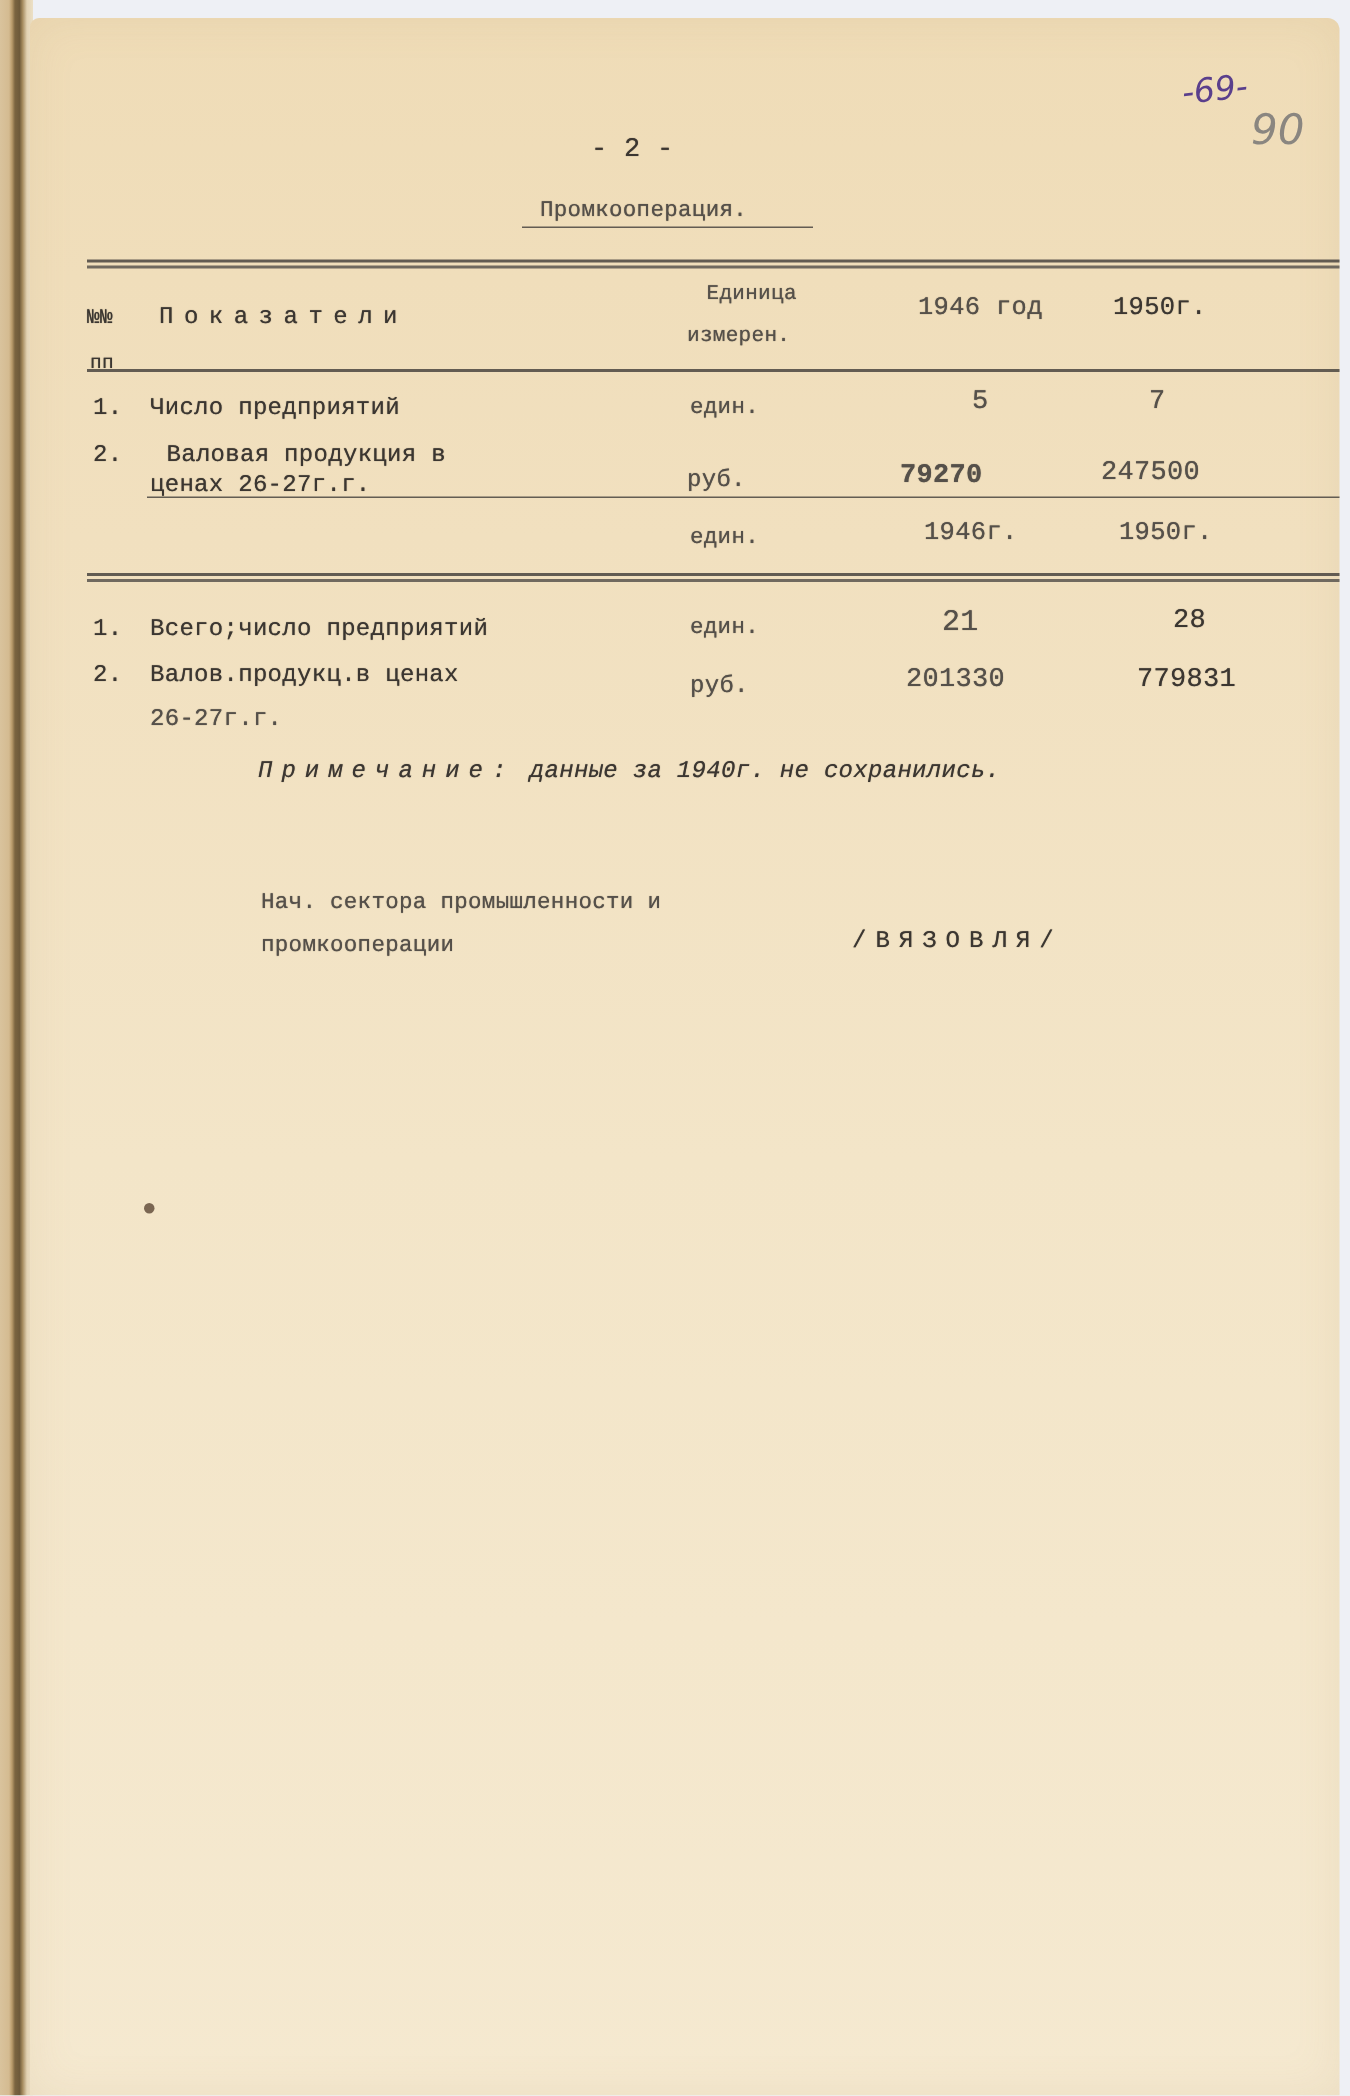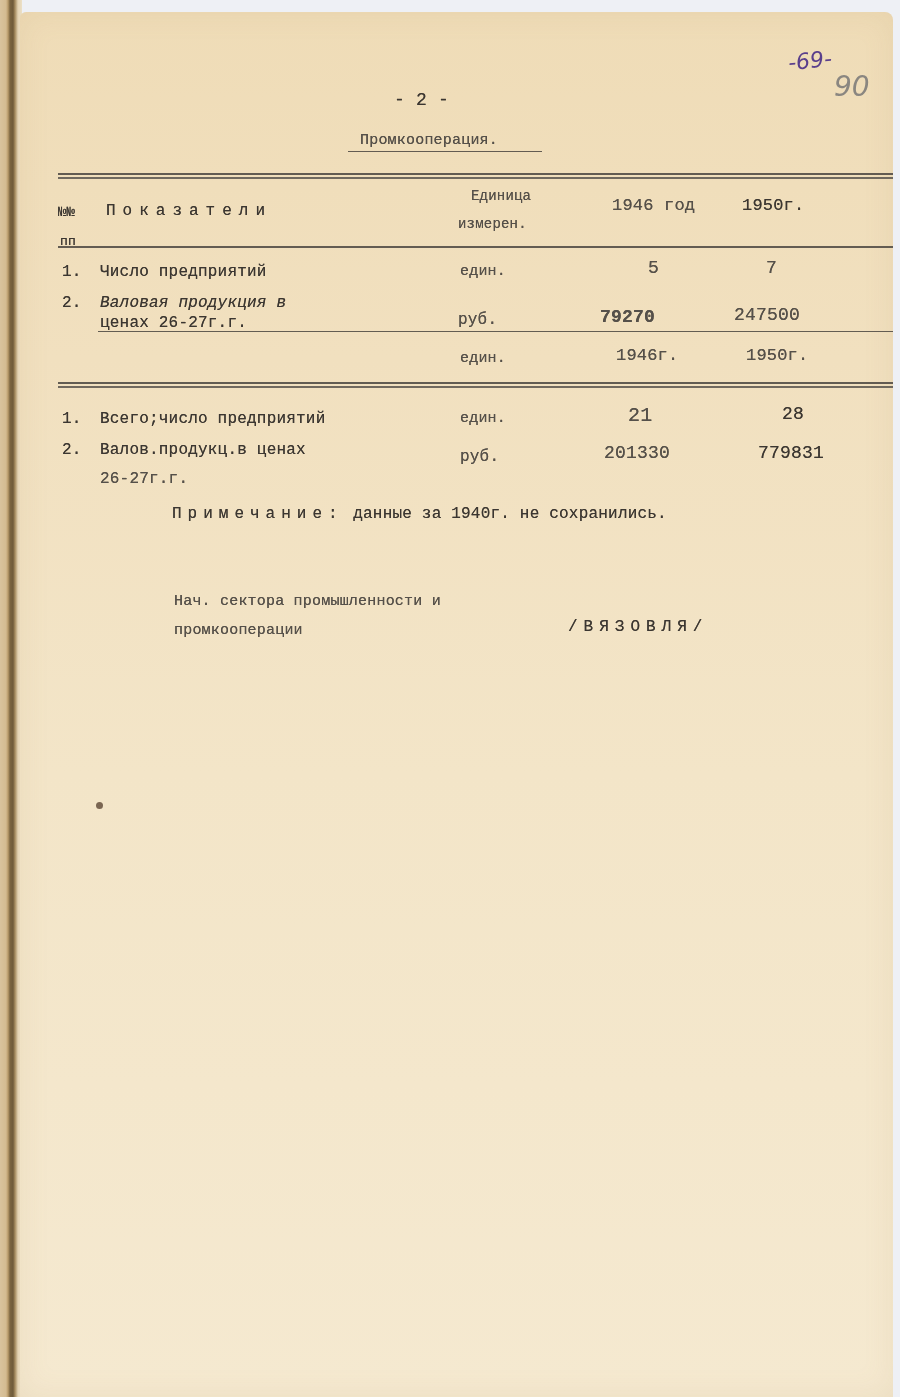--- a/index.html
+++ b/index.html
@@ -98,21 +98,21 @@
 
   <div class="rule" style="left:38px; top:234px; width:835px; border-top-width:2.5px;"></div>
 
   <div class="abs typed" style="left:42px; top:251px;">1.</div>
   <div class="abs typed" style="left:80px; top:251px;">Число предприятий</div>
   <div class="abs typed light" style="left:440px; top:251px; font-size:15px;">един.</div>
   <div class="abs typed light" style="left:628px; top:246px; font-size:18px;">5</div>
   <div class="abs typed light" style="left:746px; top:246px; font-size:18px;">7</div>
 
   <div class="abs typed" style="left:42px; top:282px;">2.</div>
-  <div class="abs typed" style="left:80px; top:282px;font-style:italic;">Валовая продукция в</div>
+  <div class="abs typed" style="left:91px; top:282px;">Валовая продукция в</div>
   <div class="abs typed" style="left:80px; top:302px;">ценах 26-27г.г.</div>
   <div class="abs typed light" style="left:438px; top:299px; font-size:16px;">руб.</div>
   <div class="abs typed light" style="left:580px; top:295px; font-size:18px;font-weight:bold;">79270</div>
   <div class="abs typed light" style="left:714px; top:293px; font-size:18px;">247500</div>
 
   <div class="rule" style="left:78px; top:319px; width:795px; border-top-width:1.6px;"></div>
 
   <div class="abs typed light" style="left:440px; top:338px; font-size:15px;">един.</div>
   <div class="abs typed light" style="left:596px; top:334px; font-size:17px;">1946г.</div>
   <div class="abs typed light" style="left:726px; top:334px; font-size:17px;">1950г.</div>
@@ -125,21 +125,21 @@
   <div class="abs typed light" style="left:608px; top:392px; font-size:20px;">21</div>
   <div class="abs typed" style="left:762px; top:392px; font-size:18px;">28</div>
 
   <div class="abs typed" style="left:42px; top:429px;">2.</div>
   <div class="abs typed" style="left:80px; top:429px;">Валов.продукц.в ценах</div>
   <div class="abs typed light" style="left:80px; top:458px;">26-27г.г.</div>
   <div class="abs typed light" style="left:440px; top:436px; font-size:16px;">руб.</div>
   <div class="abs typed light" style="left:584px; top:431px; font-size:18px;">201330</div>
   <div class="abs typed" style="left:738px; top:431px; font-size:18px;">779831</div>
 
-  <div class="abs" style="left:152px; top:493px;">
+  <div class="abs" style="left:152px; top:493px;font-style:italic;">
     <span class="typed spaced" style="letter-spacing:6px;">Примечание:</span>
     <span class="typed">данные за 1940г. не сохранились.</span>
   </div>
 
   <div class="abs typed light" style="left:154px; top:581px; font-size:15px;">Нач. сектора промышленности и</div>
   <div class="abs typed light" style="left:154px; top:610px; font-size:15px;">промкооперации</div>
   <div class="abs typed" style="left:548px; top:606px; letter-spacing:6px;">/ВЯЗОВЛЯ/</div>
 
   <div class="spot" style="left:76px; top:790px;"></div>
 </div>

